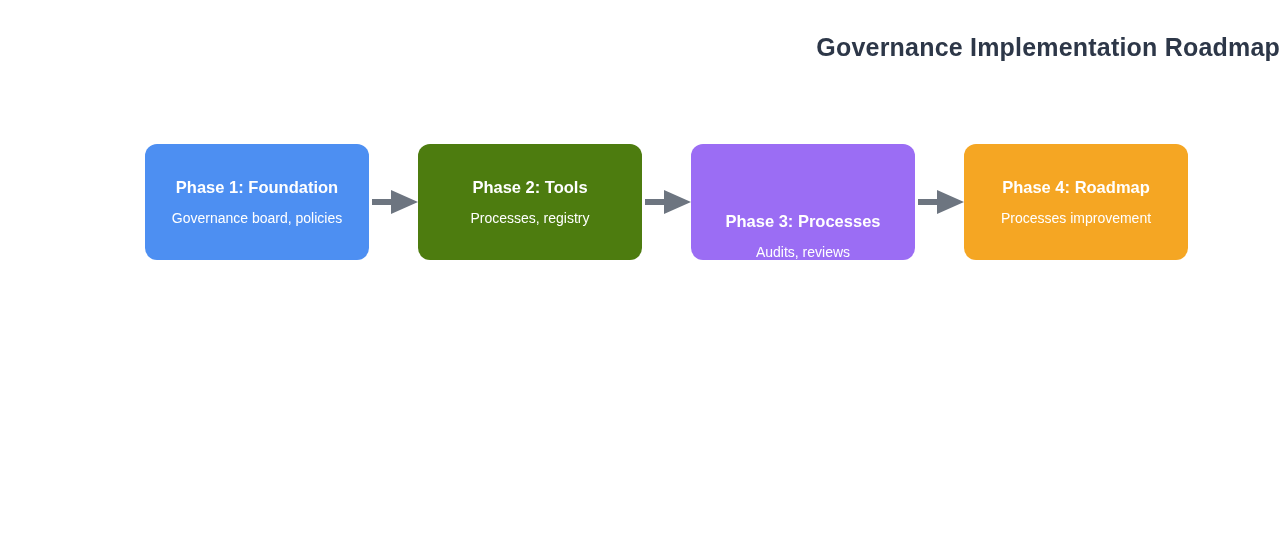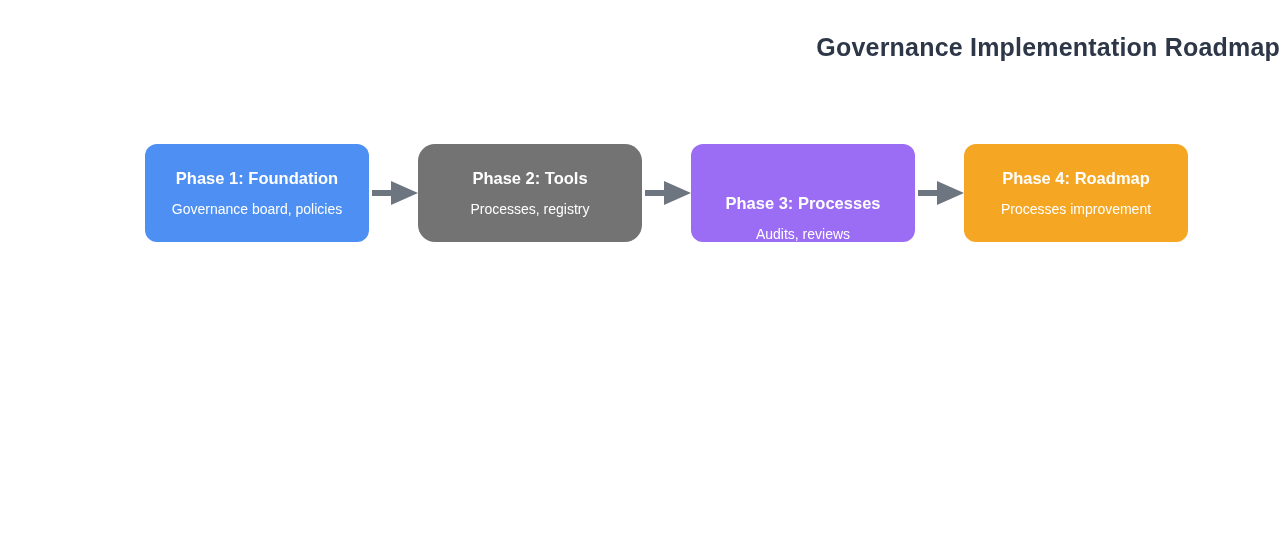--- a/index.html
+++ b/index.html
@@ -27,21 +27,21 @@
   }
   .flow {
     position: absolute;
     top: 144px;
     left: 145px;
     display: flex;
     align-items: center;
   }
   .phase {
     width: 224px;
-    height: 98px;
+    height: 116px;
     border-radius: 12px;
     display: flex;
     flex-direction: column;
     justify-content: center;
     align-items: center;
     color: #ffffff;
     box-sizing: border-box;
     text-align: center;
   }
   .phase-title {
@@ -85,21 +85,21 @@
     <div class="phase" style="background-color: rgb(77, 143, 242);">
       <div class="phase-title">Phase 1: Foundation</div>
       <div class="phase-sub">Governance board, policies</div>
     </div>
 
     <div class="arrow">
       <div class="arrow-shaft" style="background-color: rgb(109, 117, 128);"></div>
       <div class="arrow-head" style="border-left-color: rgb(109, 117, 128);"></div>
     </div>
 
-    <div class="phase" style="background-color: #737373; border-radius: 17px;">
+    <div class="phase" style="background-color: #4d7c0f;">
       <div class="phase-title">Phase 2: Tools</div>
       <div class="phase-sub">Processes, registry</div>
     </div>
 
     <div class="arrow">
       <div class="arrow-shaft" style="background-color: rgb(109, 117, 128);"></div>
       <div class="arrow-head" style="border-left-color: rgb(109, 117, 128);"></div>
     </div>
 
     <div class="phase" style="background-color: rgb(155, 109, 244); justify-content: flex-end;">

